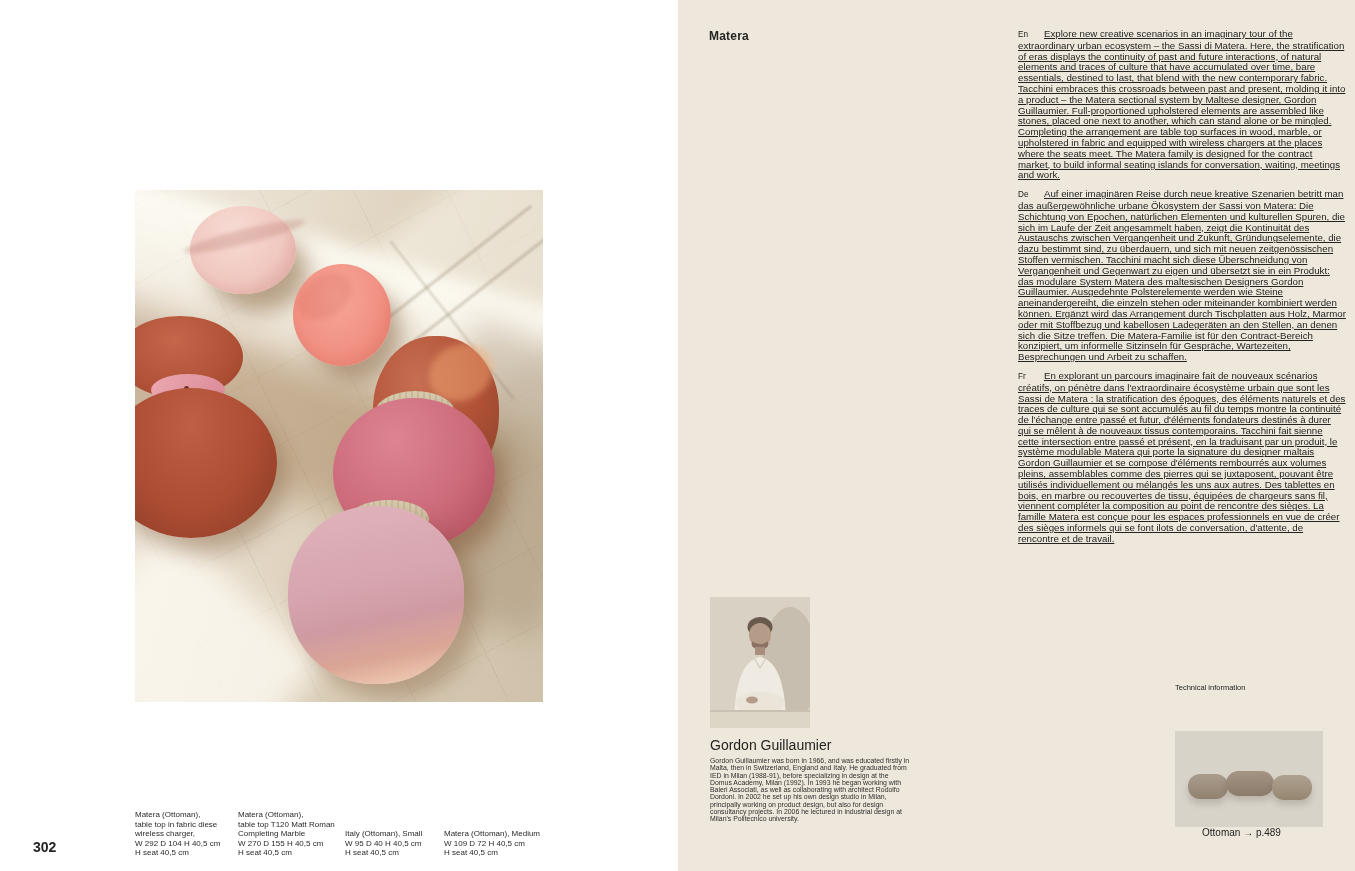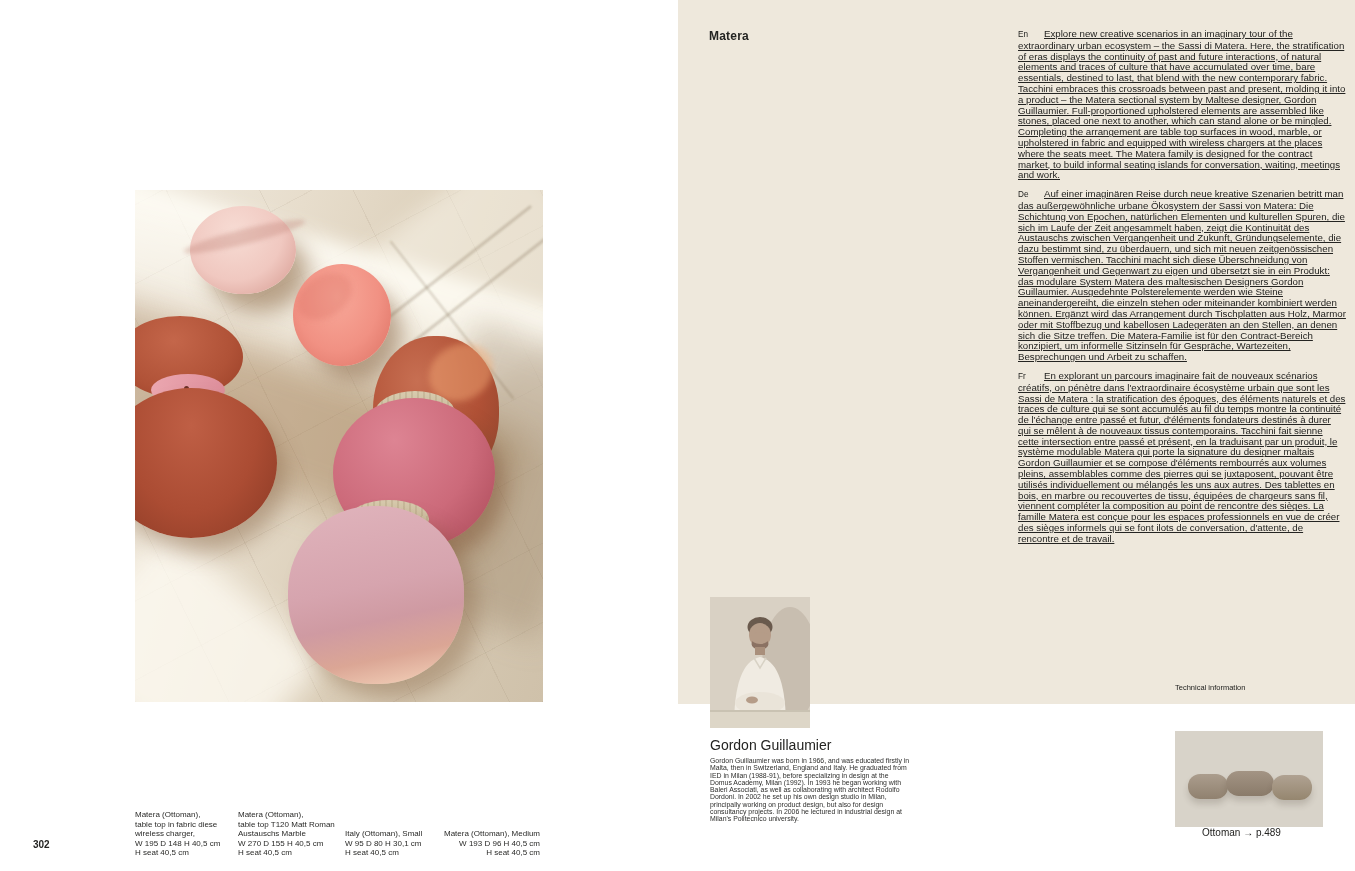--- a/index.html
+++ b/index.html
@@ -118,25 +118,25 @@
   .ot-lightpink {
     left:153px; top:316px; width:176px; height:178px; z-index:6; border-radius:48%;
     background:linear-gradient(168deg, #e0b4bc 0%, #d6a4ae 45%, #cf9aa2 62%, #dba695 80%, #edc6b0 93%, #f1cdb5 100%);
     box-shadow:14px 14px 20px 0 rgba(120,80,45,.35);
   }
 
   .specs { position:absolute; bottom:25px; font-size:8px; line-height:9.6px; color:#2a2a28; }
   .spec-col-1 { left:135px; }
   .spec-col-2 { left:238px; }
   .spec-col-3 { left:345px; }
-  .spec-col-4 { left:444px;text-align:right; }
-  .page-number { position:absolute; left:33px; top:827px; font-size:10px; font-weight:bold; }
+  .spec-col-4 { left:444px; }
+  .page-number { position:absolute; left:33px; top:827px; font-size:14px; font-weight:bold; }
 
   
-  .page-right { position:absolute; left:678px; top:0; width:677px; height:704px; background:#eee8dc; }
+  .page-right { position:absolute; left:678px; top:0; width:677px; height:871px; background:#eee8dc; }
 
   .product-title { position:absolute; left:31px; top:29px; font-size:12px; font-weight:bold; letter-spacing:.2px; }
 
   .text-column { position:absolute; left:340px; top:29px; width:328px;text-decoration:underline; }
   .para { font-size:9.7px; line-height:10.8px; margin-bottom:8px; color:#232321; }
   .lang { display:inline-block; width:26px; font-size:8.2px; }
 
   .portrait {
     position:absolute; left:32px; top:597px; width:100px; height:131px;
     background:#d9d1c4; overflow:hidden;
@@ -186,38 +186,38 @@
       <div class="disc disc-a"></div>
       <div class="ot ot-rose"></div>
       <div class="disc disc-b"></div>
       <div class="ot ot-lightpink"></div>
     </div>
 
     <div class="specs spec-col-1">
       <div>Matera (Ottoman),</div>
       <div>table top in fabric diese</div>
       <div>wireless charger,</div>
-      <div>W 195 D 148 H 40,5 cm</div>
+      <div>W 292 D 104 H 40,5 cm</div>
       <div>H seat 40,5 cm</div>
     </div>
     <div class="specs spec-col-2">
       <div>Matera (Ottoman),</div>
       <div>table top T120 Matt Roman</div>
-      <div>Austauschs Marble</div>
+      <div>Completing Marble</div>
       <div>W 270 D 155 H 40,5 cm</div>
       <div>H seat 40,5 cm</div>
     </div>
     <div class="specs spec-col-3">
       <div>Italy (Ottoman), Small</div>
-      <div>W 95 D 80 H 30,1 cm</div>
+      <div>W 95 D 40 H 40,5 cm</div>
       <div>H seat 40,5 cm</div>
     </div>
     <div class="specs spec-col-4">
       <div>Matera (Ottoman), Medium</div>
-      <div>W 193 D 96 H 40,5 cm</div>
+      <div>W 109 D 72 H 40,5 cm</div>
       <div>H seat 40,5 cm</div>
     </div>
 
     <div class="page-number">302</div>
   </div>
 
   <div class="page-right">
 
     <div class="product-title">Matera</div>
 

